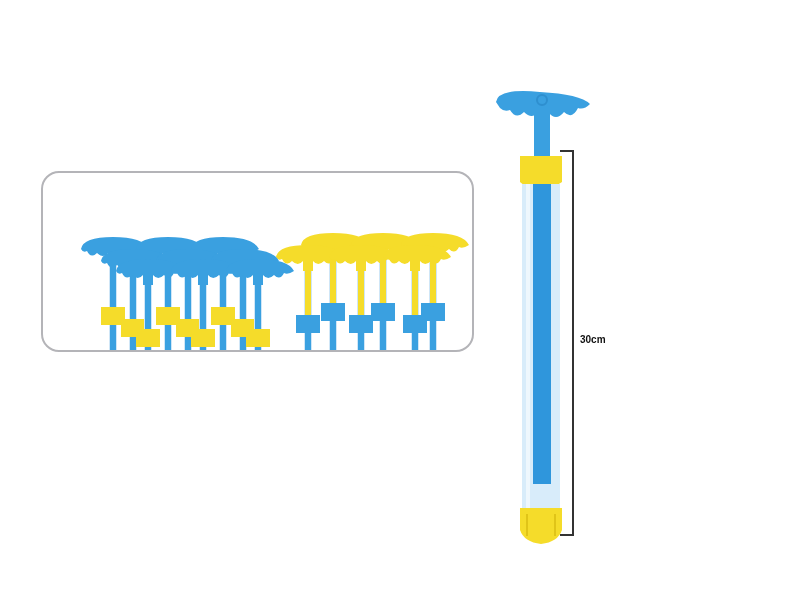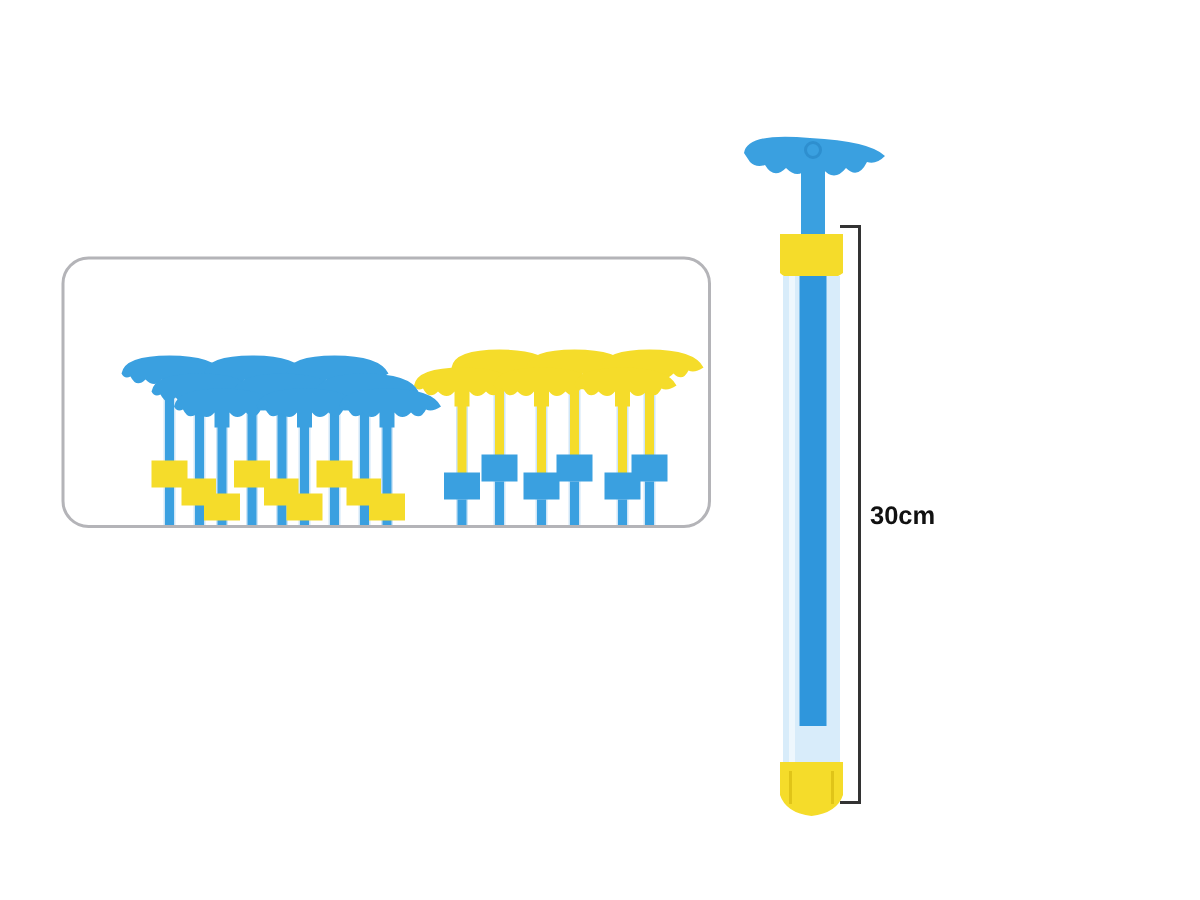--- a/index.html
+++ b/index.html
@@ -1,21 +1,21 @@
 <!DOCTYPE html>
 <html><head>
 <meta charset="utf-8">
 <style>
   html, body { margin:0; padding:0; }
   body { width:800px; height:600px; background:#ffffff; position:relative; overflow:hidden; font-family:"Liberation Sans", sans-serif; }
   .inset { position:absolute; left:41px; top:171px; width:433px; height:181px; border:2px solid #b4b4b8; border-radius:18px; background:#fff; overflow:hidden; box-sizing:border-box; }
   .inset svg { position:absolute; left:0; top:0; }
   .main-gun { position:absolute; left:480px; top:90px; }
   .measure { position:absolute; left:560px; top:150px; width:14px; height:386px; border-top:2px solid #333; border-right:2px solid #333; border-bottom:2px solid #333; box-sizing:border-box; }
-  .measure-label { position:absolute; left:580px; top:334px; font-size:17px; font-weight:bold; color:#111; }
+  .measure-label { position:absolute; left:580px; top:334px; font-size:10px; font-weight:bold; color:#111; }
 </style>
 </head>
 <body>
 
 <div class="inset">
   <svg width="433" height="181" viewBox="0 0 433 181">
     <defs>
       <g id="pumpBlue">
         <rect x="-4" y="10" width="8" height="100" fill="#cfe6f7"></rect>
         <rect x="-3" y="10" width="6" height="100" fill="#3aa0e0"></rect>

